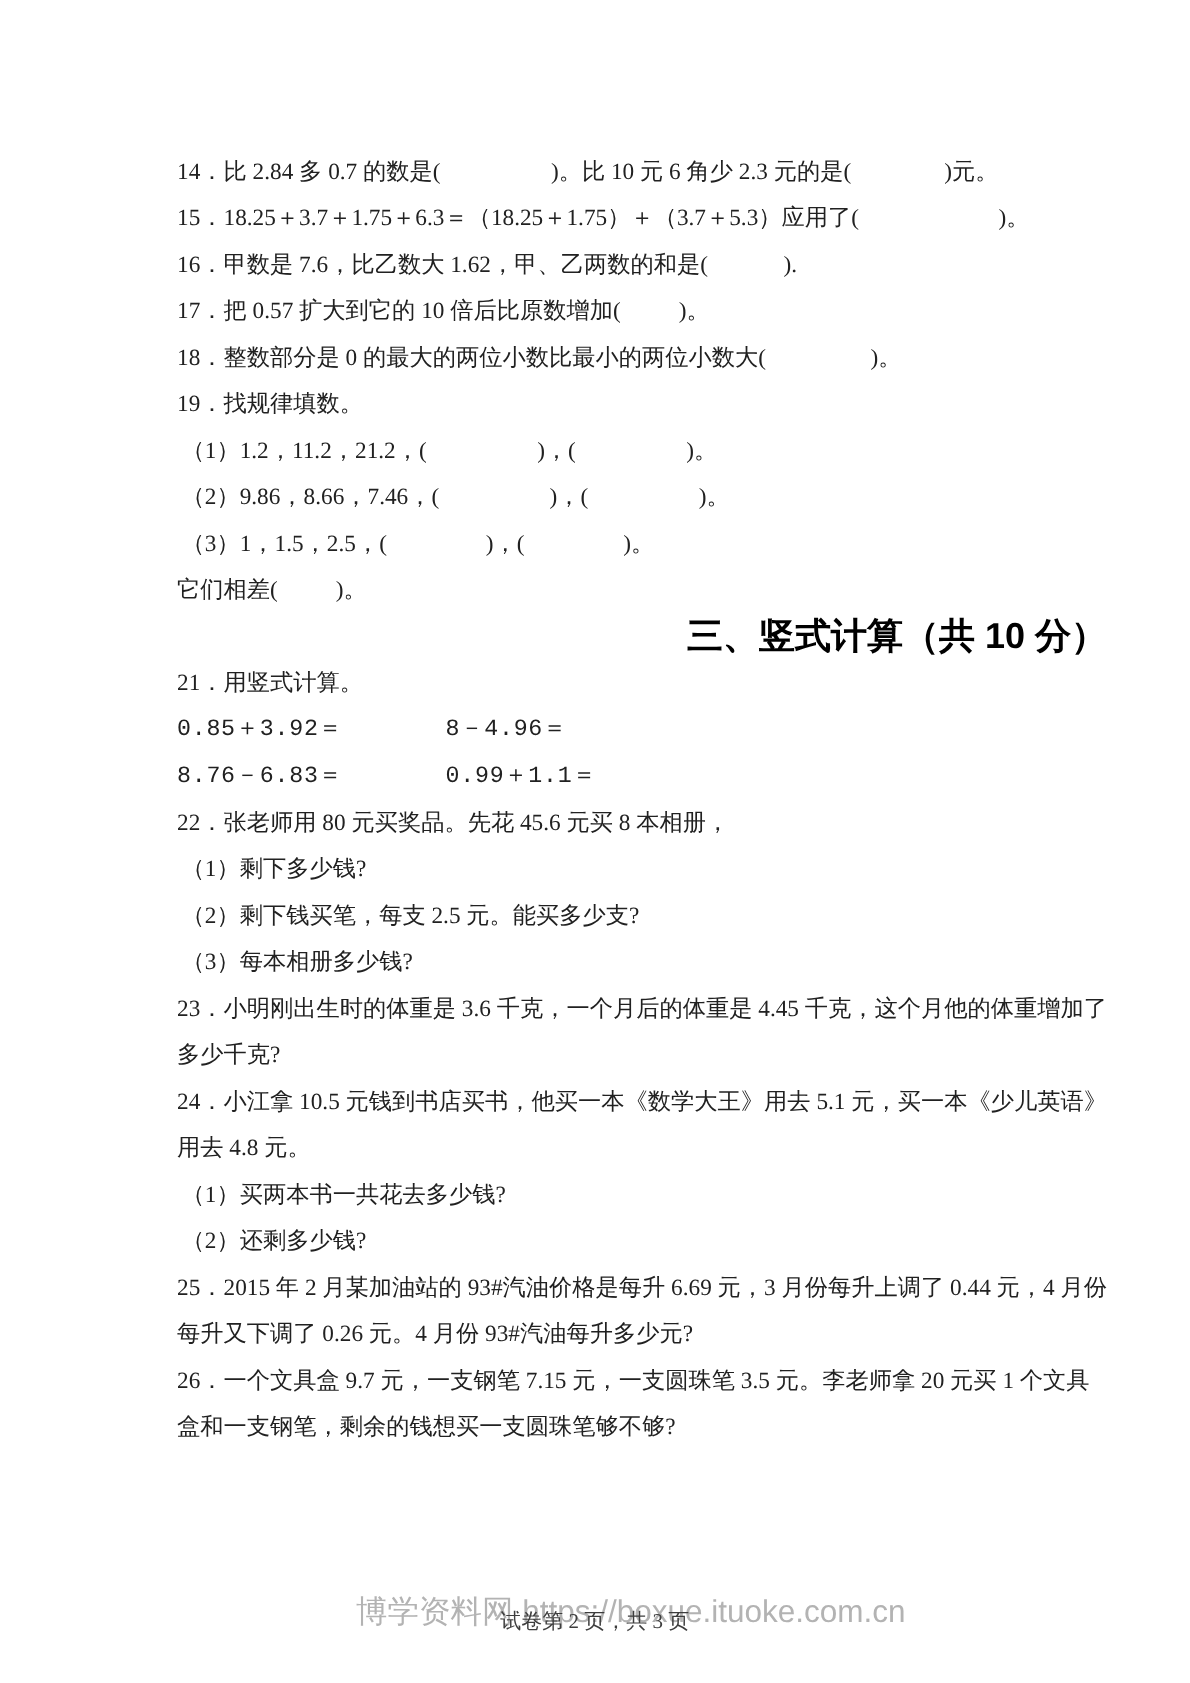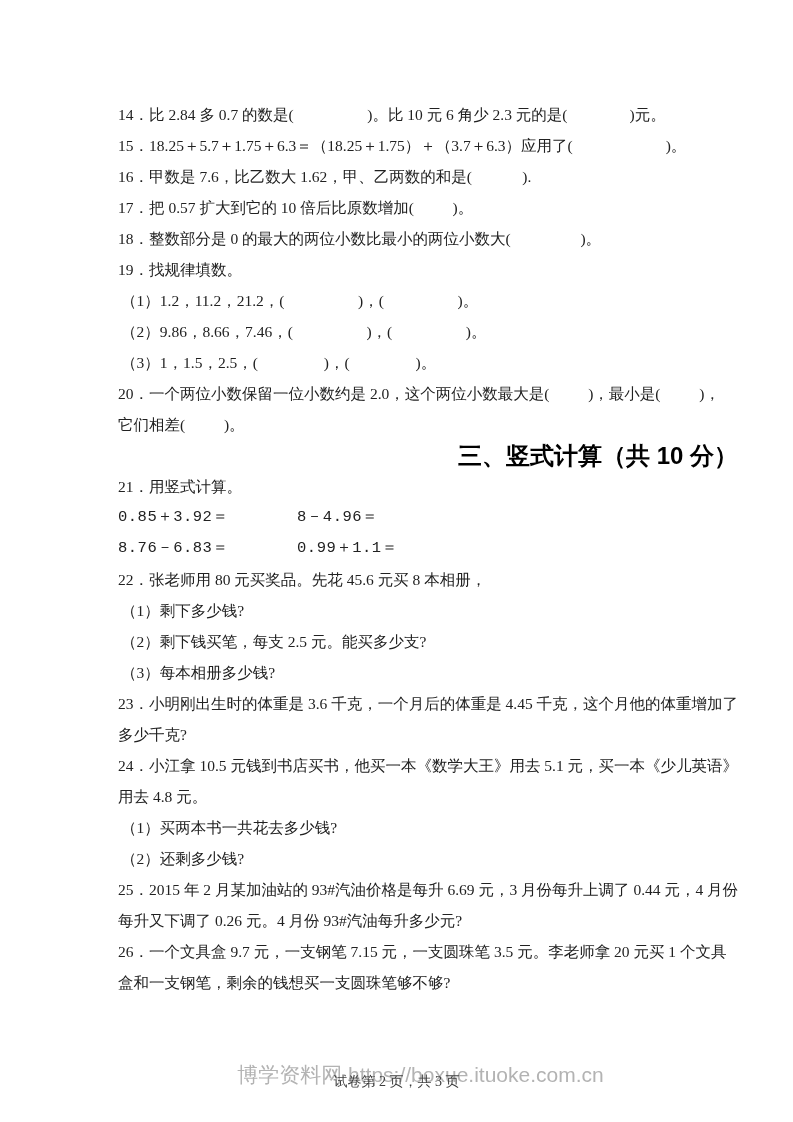--- a/index.html
+++ b/index.html
@@ -70,29 +70,28 @@
     white-space: pre;
   }
 </style>
 </head>
 <body>
 
 <div class="page">
   <div class="content">
 
     <p class="line">14．比 2.84 多 0.7 的数是(                   )。比 10 元 6 角少 2.3 元的是(                )元。</p>
-    <p class="line">15．18.25＋5.7＋1.75＋6.3＝（18.25＋1.75）＋（3.7＋6.3）应用了(                        )。</p>
+    <p class="line">15．18.25＋3.7＋1.75＋6.3＝（18.25＋1.75）＋（3.7＋5.3）应用了(                        )。</p>
     <p class="line">16．甲数是 7.6，比乙数大 1.62，甲、乙两数的和是(             ).</p>
     <p class="line">17．把 0.57 扩大到它的 10 倍后比原数增加(          )。</p>
     <p class="line">18．整数部分是 0 的最大的两位小数比最小的两位小数大(                  )。</p>
     <p class="line">19．找规律填数。</p>
     <p class="line sub">（1）1.2，11.2，21.2，(                   )，(                   )。</p>
     <p class="line sub">（2）9.86，8.66，7.46，(                   )，(                   )。</p>
     <p class="line sub">（3）1，1.5，2.5，(                 )，(                 )。</p>
-    <p class="line">20．一个两位小数保留一位小数约是 2.0，这个两位小数最大是(          )，最小是(          )，</p>
     <p class="line">它们相差(          )。</p>
 
     <p class="line header">三、竖式计算（共 10 分）</p>
     <p class="line">21．用竖式计算。</p>
     <p class="line eq">0.85＋3.92＝       8－4.96＝</p>
     <p class="line eq">8.76－6.83＝       0.99＋1.1＝</p>
 
     <p class="line">22．张老师用 80 元买奖品。先花 45.6 元买 8 本相册，</p>
     <p class="line sub">（1）剩下多少钱?</p>
     <p class="line sub">（2）剩下钱买笔，每支 2.5 元。能买多少支?</p>

